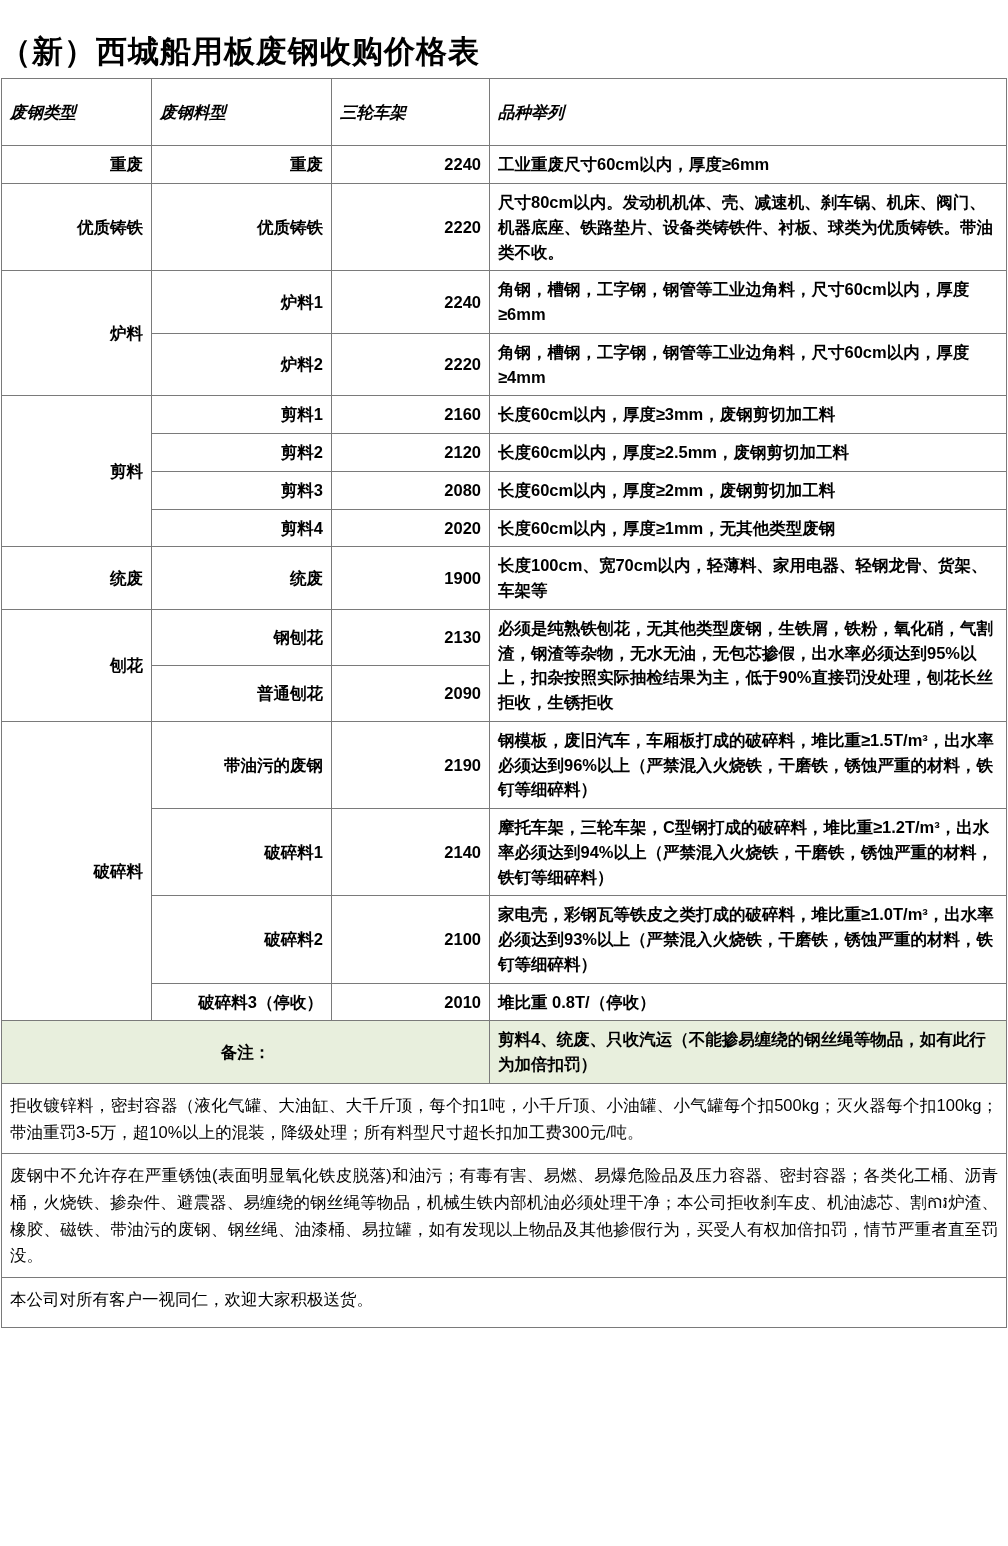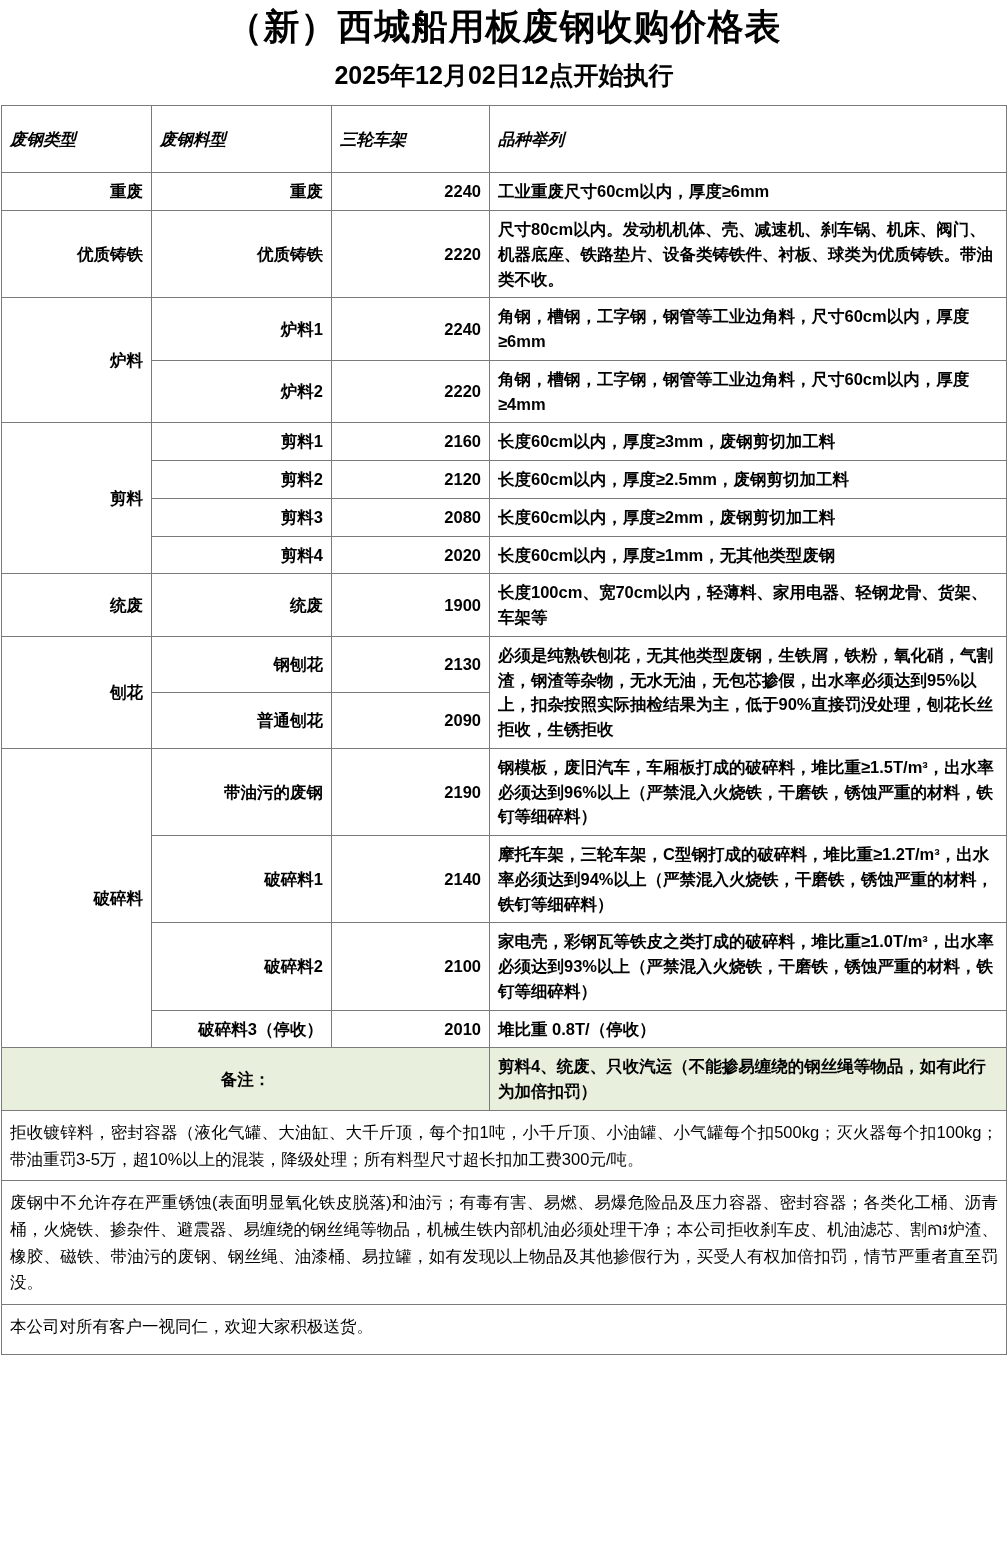--- a/index.html
+++ b/index.html
@@ -11,25 +11,24 @@
     width: 1008px;
     font-family: "Liberation Sans", "DejaVu Sans", sans-serif;
     color: #000000;
   }
   .page {
     width: 1008px;
     box-sizing: border-box;
     padding: 0;
   }
   .title {
-    text-align: center;
-    font-size: 36px;
+    font-size: 31px;
     font-weight: bold;
     letter-spacing: 1px;
-    padding: 4px 0 6px 0;
+    padding: 32px 0 6px 0;
     line-height: 1.3;
   }
   .subtitle {
     text-align: center;
     font-size: 25px;
     font-weight: bold;
     padding: 2px 0 14px 0;
     line-height: 1.3;
   }
   table.price {
@@ -82,21 +81,20 @@
   .para-last {
     padding-bottom: 14px;
   }
 </style>
 </head>
 <body>
 
 <div class="page">
 
   <div class="title">（新）西城船用板废钢收购价格表</div>
-  <div class="subtitle">2025年12月02日12点开始执行</div>
 
   <table class="price">
     <colgroup>
       <col class="col-type">
       <col class="col-grade">
       <col class="col-price">
       <col class="col-desc">
     </colgroup>
     <thead>
       <tr>

